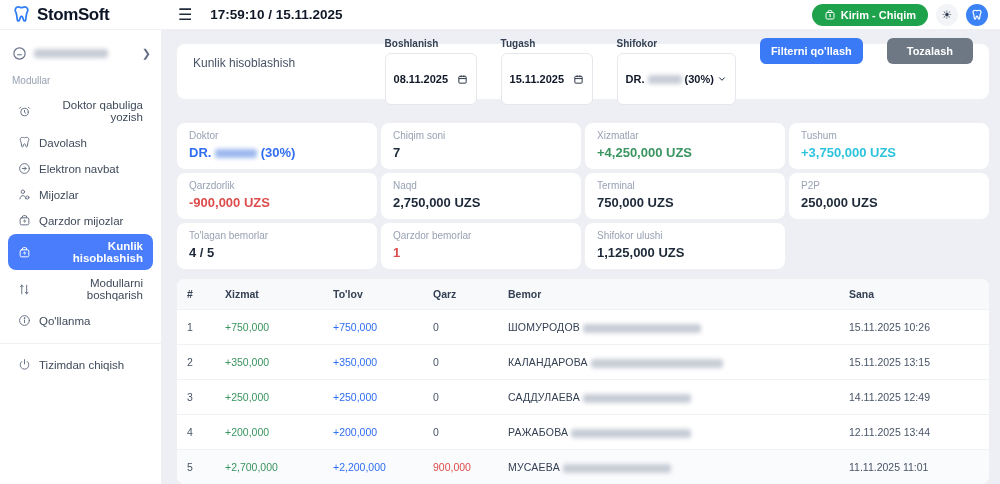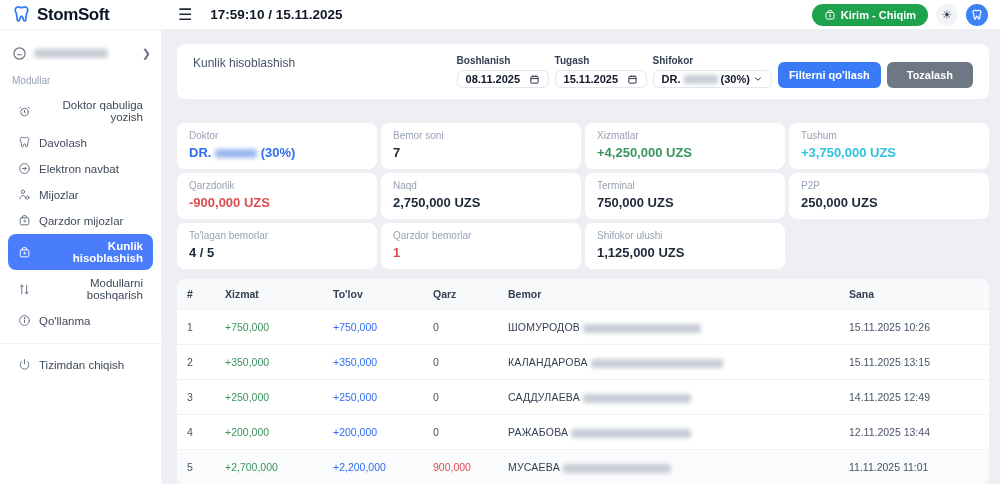--- a/index.html
+++ b/index.html
@@ -37,25 +37,25 @@
   .blur { display:inline-block; height:9px; border-radius:3px; background:#c7ccd6; filter:blur(2px); vertical-align:middle; }
 
   
   .main { position:absolute; left:162px; top:30px; right:0; bottom:0; background:#edeff4;
     padding:13px 10px 10px 14px; }
   .card { background:#ffffff; border:1px solid #eef0f3; border-radius:9px; }
 
   
   .filter-card { height:57px; display:flex; align-items:center; padding:0 16px; }
   .filter-title { font-size:12px; color:#475467; align-self:flex-start; margin-top:12px; }
-  .filter-right { margin-left:auto; display:flex; gap:6px; align-items:flex-end; }
+  .filter-right { margin-left:auto; display:flex; gap:24px; align-items:flex-start; }
   .fgroup { display:flex; flex-direction:column; }
   .fgroup label { font-size:10px; font-weight:700; color:#344054; margin-bottom:4px; }
   .finput { display:flex; align-items:center; gap:8px; border:1px solid #e4e7ec; border-radius:6px;
-    background:#fff; padding:2px 8px; font-size:11px; font-weight:600; color:#101828; min-width:92px; cursor:pointer; }
+    background:#fff; padding:19px 8px; font-size:11px; font-weight:600; color:#101828; min-width:92px; cursor:pointer; }
   .finput .cal { margin-left:auto; display:flex; color:#1d2939; }
   .btn-blue { background:#3b7af7; color:#fff; border:none; border-radius:6px;
     font-size:11px; font-weight:700; padding:7px 11px; cursor:pointer; }
   .btn-gray { background:#6e7885; color:#fff; border:none; border-radius:6px;
     font-size:11px; font-weight:700; padding:7px 20px; cursor:pointer; }
 
   
   .stats { display:grid; grid-template-columns:repeat(4,1fr); gap:2px; margin-top:22px; }
   .stat { padding:7px 12px 9px; min-height:48px; }
   .stat .lbl { font-size:10px; color:#98a2b3; margin-bottom:4px; }
@@ -259,21 +259,21 @@
   <div class="stats">
     <div class="card stat">
       <div class="lbl">Doktor</div>
       <div class="val blue">
         <span>DR.</span>
         <span class="blur" style="width:42px;background:#9db8ef"></span>
         <span>(30%)</span>
       </div>
     </div>
     <div class="card stat">
-      <div class="lbl">Bemor soni</div>
+      <div class="lbl">Chiqim soni</div>
       <div class="val">7</div>
     </div>
     <div class="card stat">
       <div class="lbl">Xizmatlar</div>
       <div class="val green">+4,250,000 UZS</div>
     </div>
     <div class="card stat">
       <div class="lbl">Tushum</div>
       <div class="val cyan">+3,750,000 UZS</div>
     </div>

